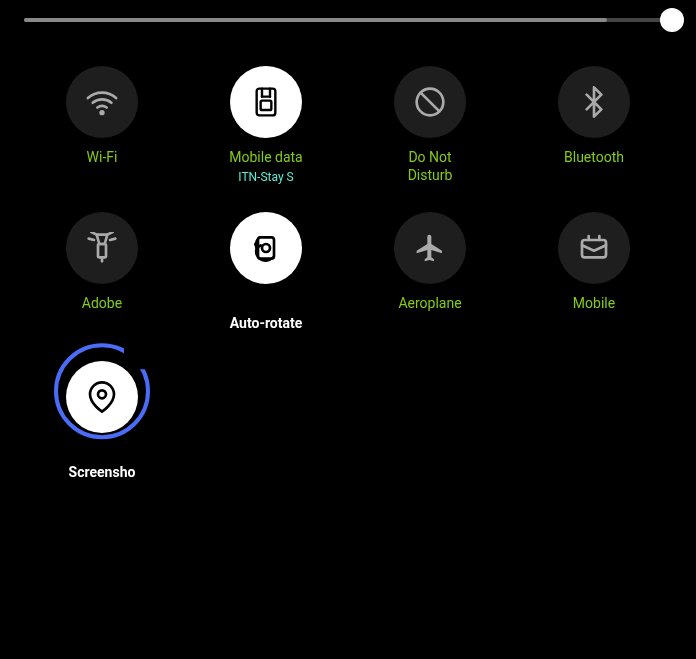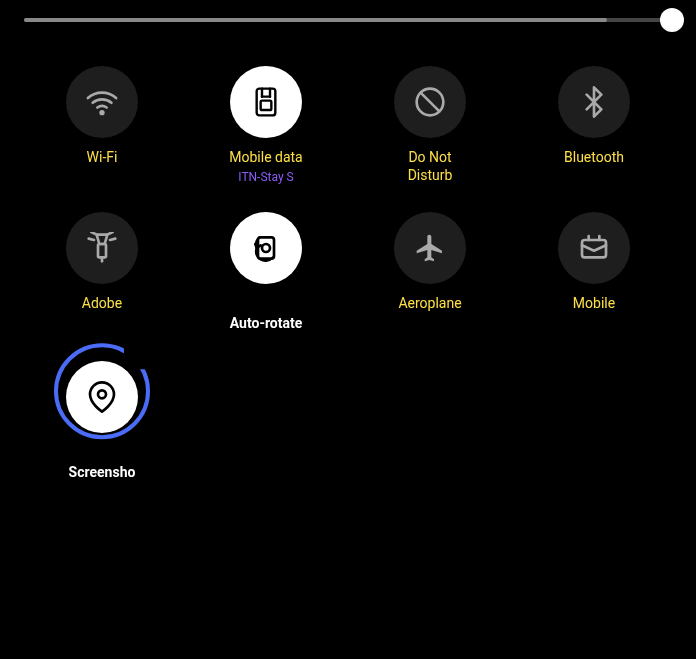--- a/index.html
+++ b/index.html
@@ -80,34 +80,34 @@
       width: 32px;
       height: 32px;
     }
 
     .icon-circle.active svg {
       stroke: #000;
       fill: none;
     }
 
     .tile-label {
-      color: #fde047;
+      color: #84cc16;
       font-size: 14px;
       text-align: center;
       line-height: 1.3;
     }
 
     .tile-label.bold {
       color: #fff;
       font-weight: 700;
       margin-top: 20px;
     }
 
     .tile-sublabel {
-      color: #8b5cf6;
+      color: #5eead4;
       font-size: 12px;
       text-align: center;
       margin-top: -6px;
     }
 
     
     .location-wrapper {
       position: relative;
     }
 

